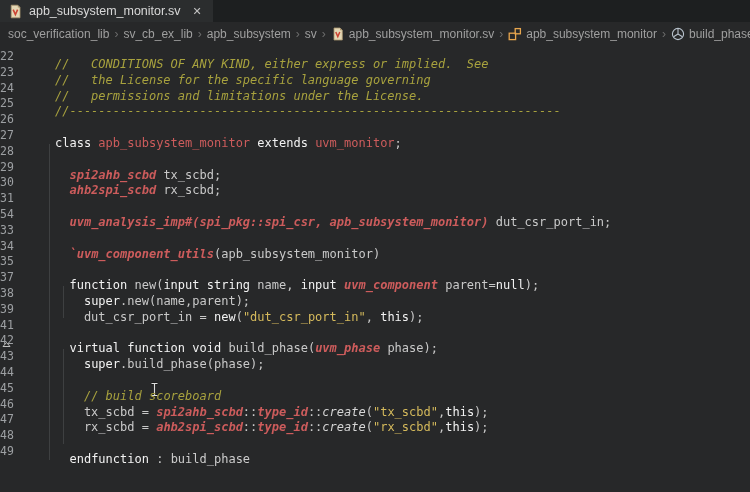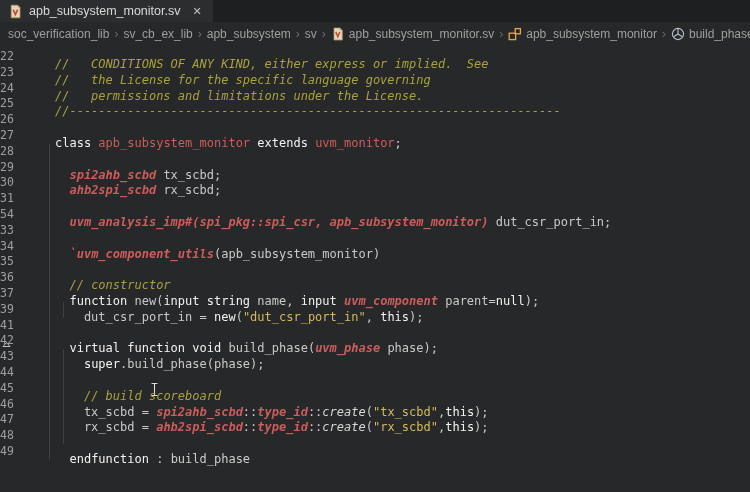--- a/index.html
+++ b/index.html
@@ -126,22 +126,22 @@
       <div class="line"><div class="ln">26</div><span class="code"></span></div>
       <div class="line"><div class="ln">27</div><span class="code"><span class="tk-k">class</span><span class="tk-d"> </span><span class="tk-r">apb_subsystem_monitor</span><span class="tk-d"> </span><span class="tk-k">extends</span><span class="tk-d"> </span><span class="tk-r">uvm_monitor</span><span class="tk-d">;</span></span></div>
       <div class="line"><div class="guide g1"></div><div class="ln">28</div><span class="code"></span></div>
       <div class="line"><div class="guide g1"></div><div class="ln">29</div><span class="code"><span class="tk-d">  </span><span class="tk-t">spi2ahb_scbd</span><span class="tk-d"> tx_scbd;</span></span></div>
       <div class="line"><div class="guide g1"></div><div class="ln">30</div><span class="code"><span class="tk-d">  </span><span class="tk-t">ahb2spi_scbd</span><span class="tk-d"> rx_scbd;</span></span></div>
       <div class="line"><div class="guide g1"></div><div class="ln">31</div><span class="code"></span></div>
       <div class="line"><div class="guide g1"></div><div class="ln">54</div><span class="code"><span class="tk-d">  </span><span class="tk-t">uvm_analysis_imp#(spi_pkg::spi_csr, apb_subsystem_monitor)</span><span class="tk-d"> dut_csr_port_in;</span></span></div>
       <div class="line"><div class="guide g1"></div><div class="ln">33</div><span class="code"></span></div>
       <div class="line"><div class="guide g1"></div><div class="ln">34</div><span class="code"><span class="tk-d">  </span><span class="tk-t">`uvm_component_utils</span><span class="tk-d">(apb_subsystem_monitor)</span></span></div>
       <div class="line"><div class="guide g1"></div><div class="ln">35</div><span class="code"></span></div>
-      <div class="line"><div class="guide g1"></div><div class="ln">36</div><span class="code"><span class="tk-d">  </span><span class="tk-c">// constructor</span></span></div>
       <div class="line"><div class="guide g1"></div><div class="ln">37</div><span class="code"><span class="tk-d">  </span><span class="tk-k">function</span><span class="tk-d"> new(</span><span class="tk-k">input</span><span class="tk-d"> </span><span class="tk-k">string</span><span class="tk-d"> name, </span><span class="tk-k">input</span><span class="tk-d"> </span><span class="tk-t">uvm_component</span><span class="tk-d"> parent=</span><span class="tk-k">null</span><span class="tk-d">);</span></span></div>
+      <div class="line"><div class="guide g1"></div><div class="guide g2"></div><div class="ln">38</div><span class="code"><span class="tk-d">    </span><span class="tk-k">super</span><span class="tk-d">.new(name,parent);</span></span></div>
       <div class="line"><div class="guide g1"></div><div class="guide g2"></div><div class="ln">39</div><span class="code"><span class="tk-d">    dut_csr_port_in = </span><span class="tk-k">new</span><span class="tk-d">(</span><span class="tk-s">"dut_csr_port_in"</span><span class="tk-d">, </span><span class="tk-k">this</span><span class="tk-d">);</span></span></div>
       <div class="line"><div class="guide g1"></div><div class="ln">41</div><span class="code"></span></div>
       <div class="line"><div class="guide g1"></div><span class="fold-marker"><svg width="9" height="7" viewBox="0 0 9 7">
             <path d="M1 5.5L4.5 1.5L8 5.5z" fill="none" stroke="#c0c0c0" stroke-width="1"></path>
           </svg></span><div class="ln">42</div><span class="code"><span class="tk-d">  </span><span class="tk-k">virtual</span><span class="tk-d"> </span><span class="tk-k">function</span><span class="tk-d"> </span><span class="tk-k">void</span><span class="tk-d"> build_phase(</span><span class="tk-t">uvm_phase</span><span class="tk-d"> phase);</span></span></div>
       <div class="line"><div class="guide g1"></div><div class="guide g2"></div><div class="ln">43</div><span class="code"><span class="tk-d">    </span><span class="tk-k">super</span><span class="tk-d">.build_phase(phase);</span></span></div>
       <div class="line"><div class="guide g1"></div><div class="guide g2"></div><div class="ln">44</div><span class="code"></span></div>
       <div class="line"><div class="guide g1"></div><div class="guide g2"></div><div class="ln">45</div><span class="code"><span class="tk-d">    </span><span class="tk-c">// build scoreboard</span></span></div>
       <div class="line"><div class="guide g1"></div><div class="guide g2"></div><div class="ln">46</div><span class="code"><span class="tk-d">    tx_scbd = </span><span class="tk-t">spi2ahb_scbd</span><span class="tk-d">::</span><span class="tk-t">type_id</span><span class="tk-d">::</span><span class="tk-f">create</span><span class="tk-d">(</span><span class="tk-s">"tx_scbd"</span><span class="tk-d">,</span><span class="tk-k">this</span><span class="tk-d">);</span></span></div>
       <div class="line"><div class="guide g1"></div><div class="guide g2"></div><div class="ln">47</div><span class="code"><span class="tk-d">    rx_scbd = </span><span class="tk-t">ahb2spi_scbd</span><span class="tk-d">::</span><span class="tk-t">type_id</span><span class="tk-d">::</span><span class="tk-f">create</span><span class="tk-d">(</span><span class="tk-s">"rx_scbd"</span><span class="tk-d">,</span><span class="tk-k">this</span><span class="tk-d">);</span></span></div>

